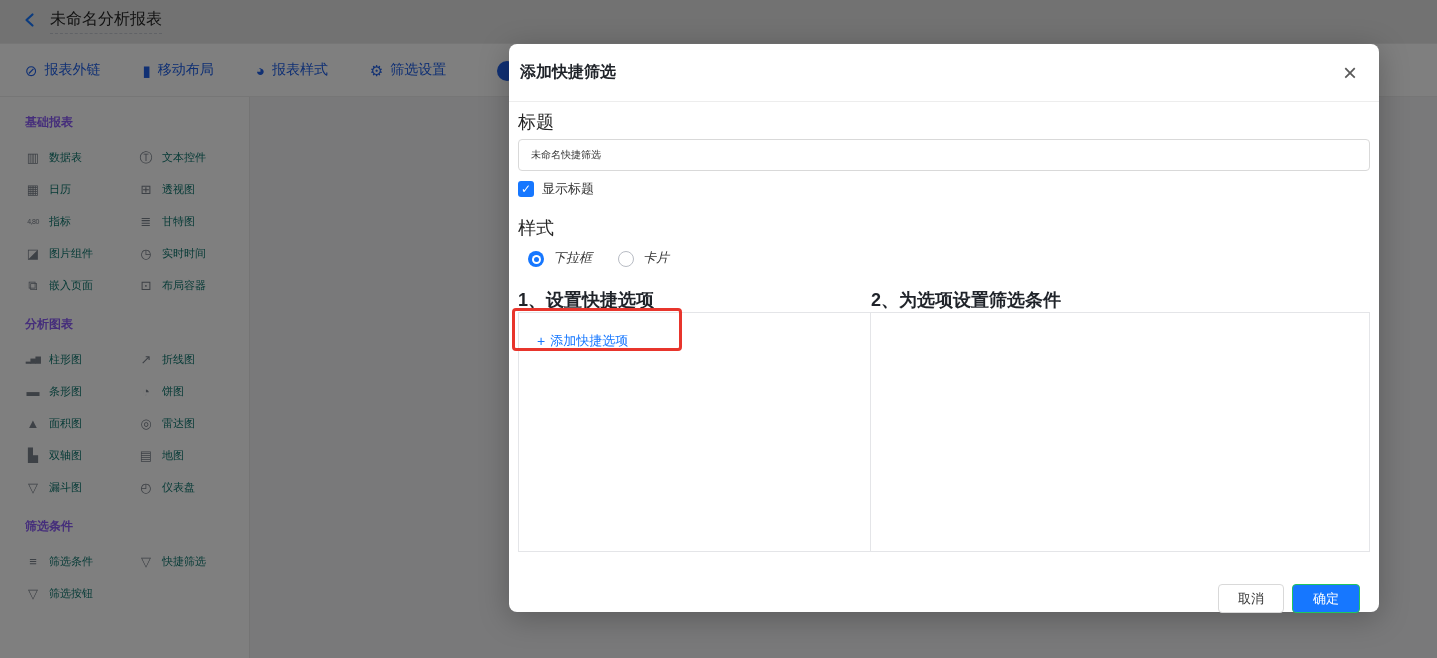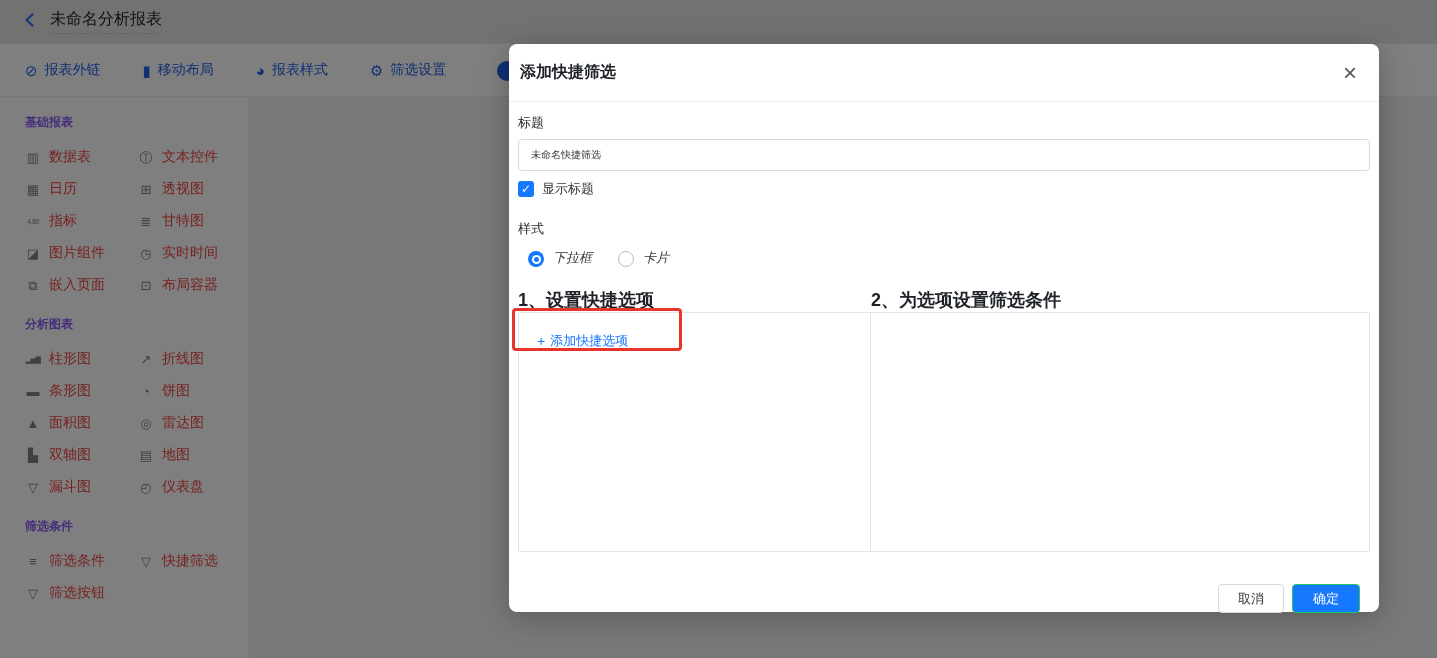--- a/index.html
+++ b/index.html
@@ -18,32 +18,32 @@
   .tb-icon { font-size:15px; line-height:1; }
   .tb-clip { position:absolute; left:497px; top:17px; width:20px; height:20px; border-radius:50%; background:#2161e8; }
 
   
   .workspace { display:flex; height:561px; }
   .sidebar { width:250px; background:#fff; border-right:1px solid #e8e8e8; padding:16px 0 0 25px; overflow:hidden; }
   .sec-title { font-size:12px; font-weight:bold; color:#8b5cf6; line-height:18px; }
   .sec-grid { margin-top:10px; display:grid; grid-template-columns:113px 1fr; }
   .sb-item { height:32px; display:flex; align-items:center; gap:8px; cursor:pointer; }
   .sb-icon { width:16px; text-align:center; font-size:13px; color:#7b828c; line-height:1; flex:none; }
-  .sb-label { font-size:14px; color:#ef4444; white-space:nowrap; }
+  .sb-label { font-size:11px; color:#0f766e; white-space:nowrap; }
   .sec-gap { margin-top:14px; }
   .canvas { flex:1; background:#f2f3f5; }
 
   
   .overlay { position:absolute; inset:0; background:rgba(0,0,0,0.5); z-index:10; }
   .modal { position:absolute; left:509px; top:44px; width:870px; height:568px; background:#fff; border-radius:8px; z-index:20; box-shadow:0 6px 30px rgba(0,0,0,0.25); }
   .m-header { height:58px; display:flex; align-items:center; padding:0 22px 0 11px; border-bottom:1px solid #ededed; }
   .m-title { font-size:16px; font-weight:bold; color:#1f2329; }
   .m-close { margin-left:auto; font-size:24px; color:#595959; line-height:1; cursor:pointer; font-weight:400; }
   .m-body { position:relative; padding:0 9px; }
-  .field-label { margin-top:13px; font-size:13px; color:#262626; line-height:15px; }
+  .field-label { margin-top:13px; font-size:18px; color:#262626; line-height:15px; }
   .text-input { margin-top:9px; width:100%; height:32px; border:1px solid #d9d9d9; border-radius:4px; padding:0 12px; font-size:10px; color:#333; font-family:inherit; outline:none; }
   .check-row { margin-top:9px; display:flex; align-items:center; gap:8px; height:17px; cursor:pointer; }
   .checkbox { width:16px; height:16px; background:#1677ff; border-radius:3px; display:flex; align-items:center; justify-content:center; }
   .checkbox .tick { color:#fff; font-size:12px; font-weight:bold; line-height:1; }
   .check-label { font-size:13px; color:#333; }
   .style-label { margin-top:24px; }
   .radio-row { margin-top:9px; display:flex; align-items:center; gap:26px; height:26px; padding-left:10px; }
   .radio-opt { display:flex; align-items:flex-end; gap:9px; cursor:pointer;font-style:italic; }
   .radio { width:16px; height:16px; border-radius:50%; position:relative; flex:none; }
   .radio.on { background:#1677ff; }

